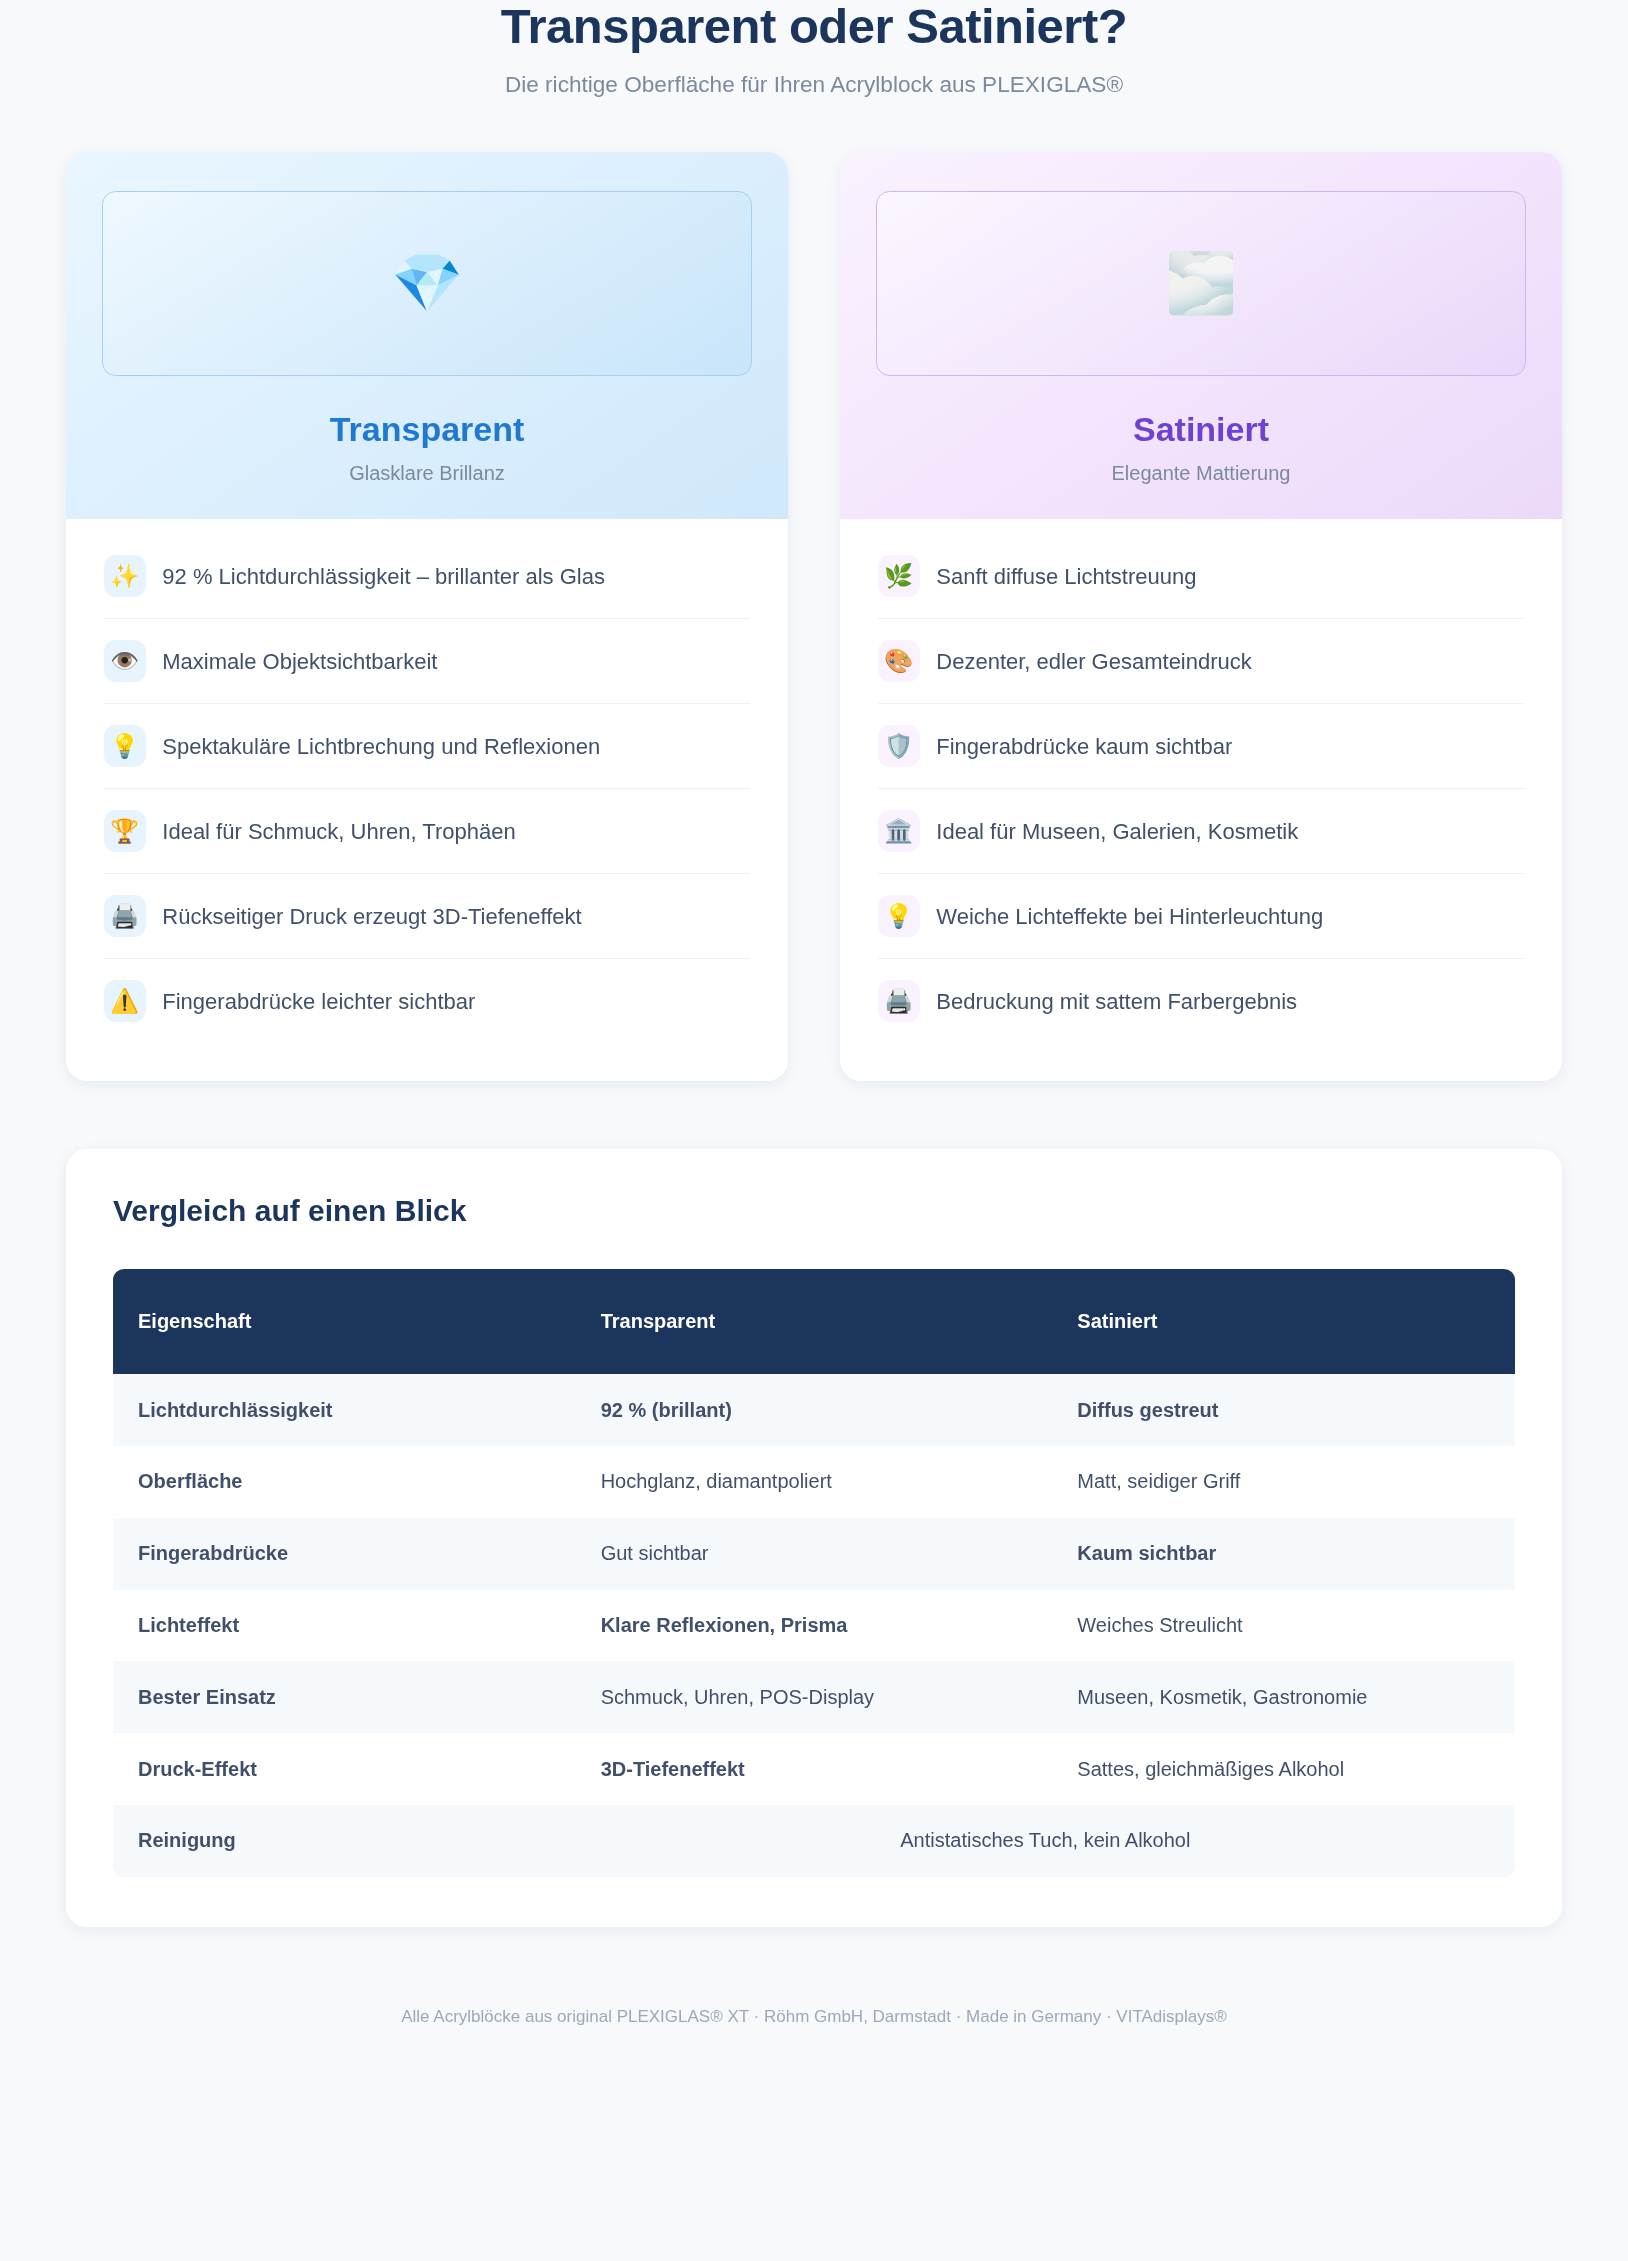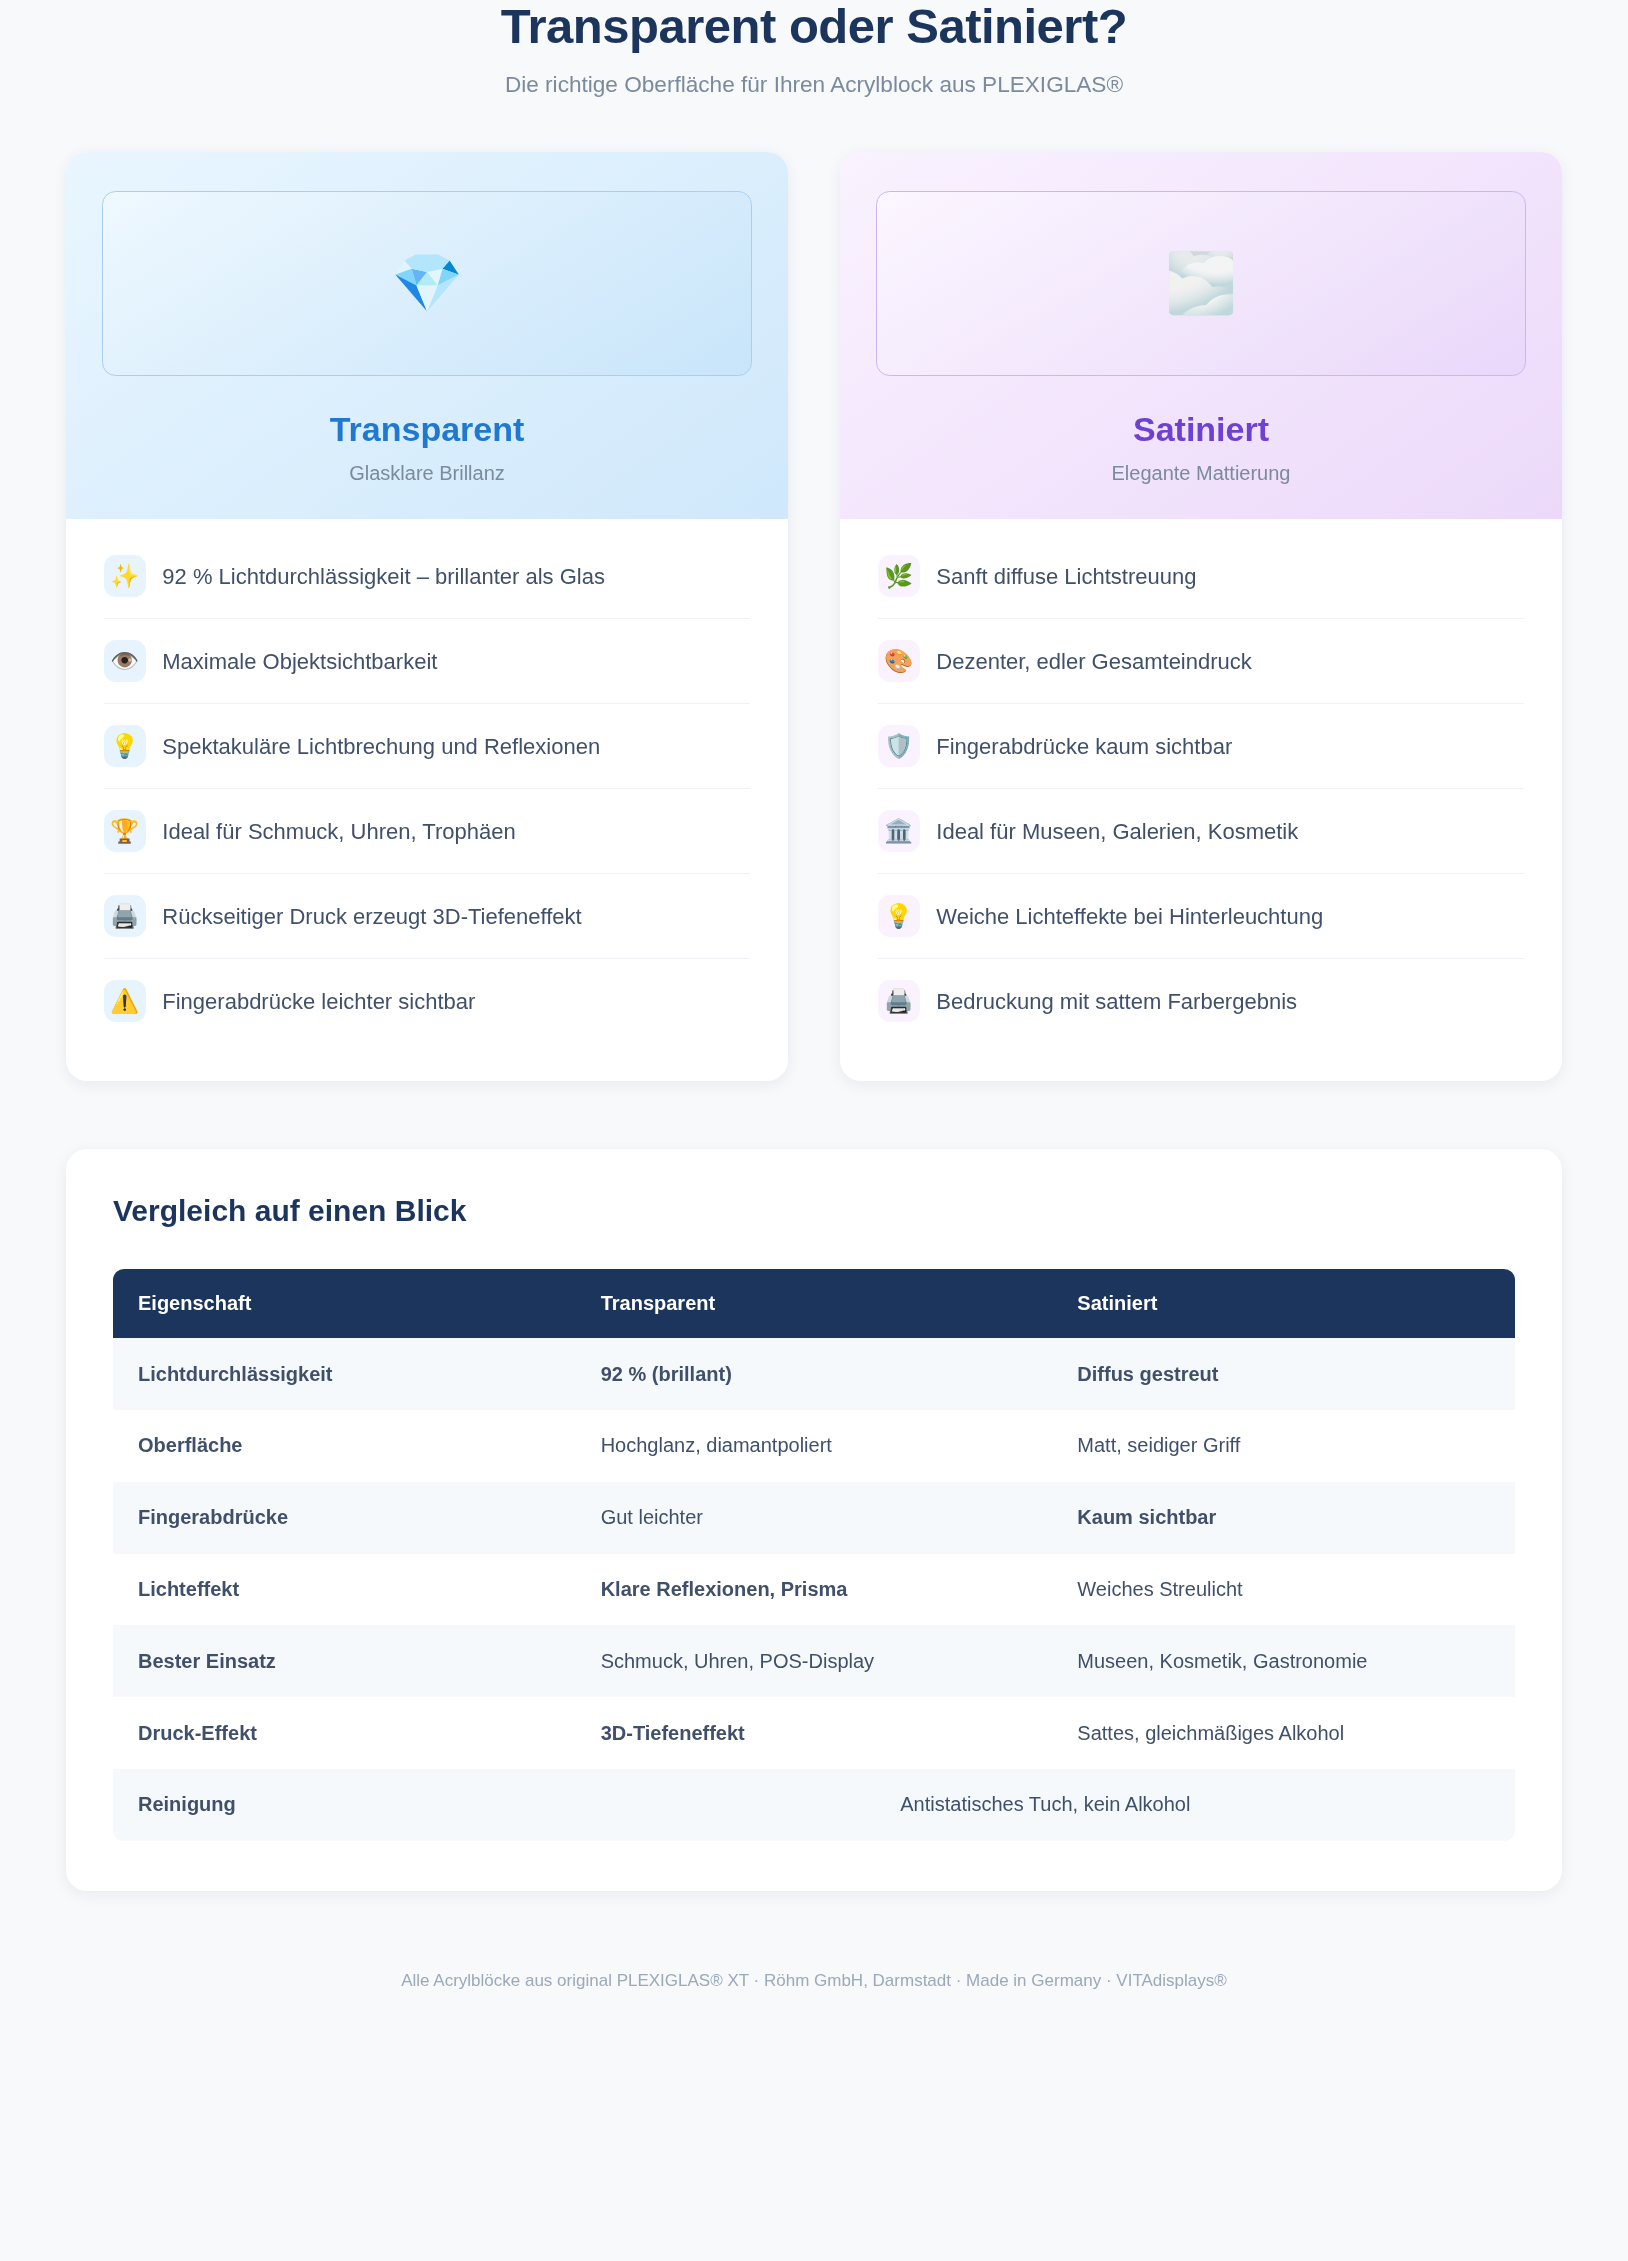--- a/index.html
+++ b/index.html
@@ -134,21 +134,21 @@
     border-radius: 11px;
     overflow: hidden;
     table-layout: fixed;
   }
   table.cmp thead th {
     background: #1b355c;
     color: #ffffff;
     font-size: 20px;
     font-weight: bold;
     text-align: left;
-    padding: 23px 25px;
+    padding: 41px 25px;
   }
   table.cmp thead th:nth-child(1) { width: 33%; }
   table.cmp thead th:nth-child(2) { width: 34%; }
   table.cmp thead th:nth-child(3) { width: 33%; }
   table.cmp tbody td {
     font-size: 20px;
     padding: 24.4px 25px;
     color: #41506a;
     vertical-align: middle;
   }
@@ -267,21 +267,21 @@
               <td class="hl-blue">92 % (brillant)</td>
               <td class="hl-purple">Diffus gestreut</td>
             </tr>
             <tr>
               <td class="prop">Oberfläche</td>
               <td class="">Hochglanz, diamantpoliert</td>
               <td class="">Matt, seidiger Griff</td>
             </tr>
             <tr>
               <td class="prop">Fingerabdrücke</td>
-              <td class="">Gut leichter</td>
+              <td class="">Gut sichtbar</td>
               <td class="hl-purple">Kaum sichtbar</td>
             </tr>
             <tr>
               <td class="prop">Lichteffekt</td>
               <td class="hl-blue">Klare Reflexionen, Prisma</td>
               <td class="">Weiches Streulicht</td>
             </tr>
             <tr>
               <td class="prop">Bester Einsatz</td>
               <td class="">Schmuck, Uhren, POS-Display</td>

